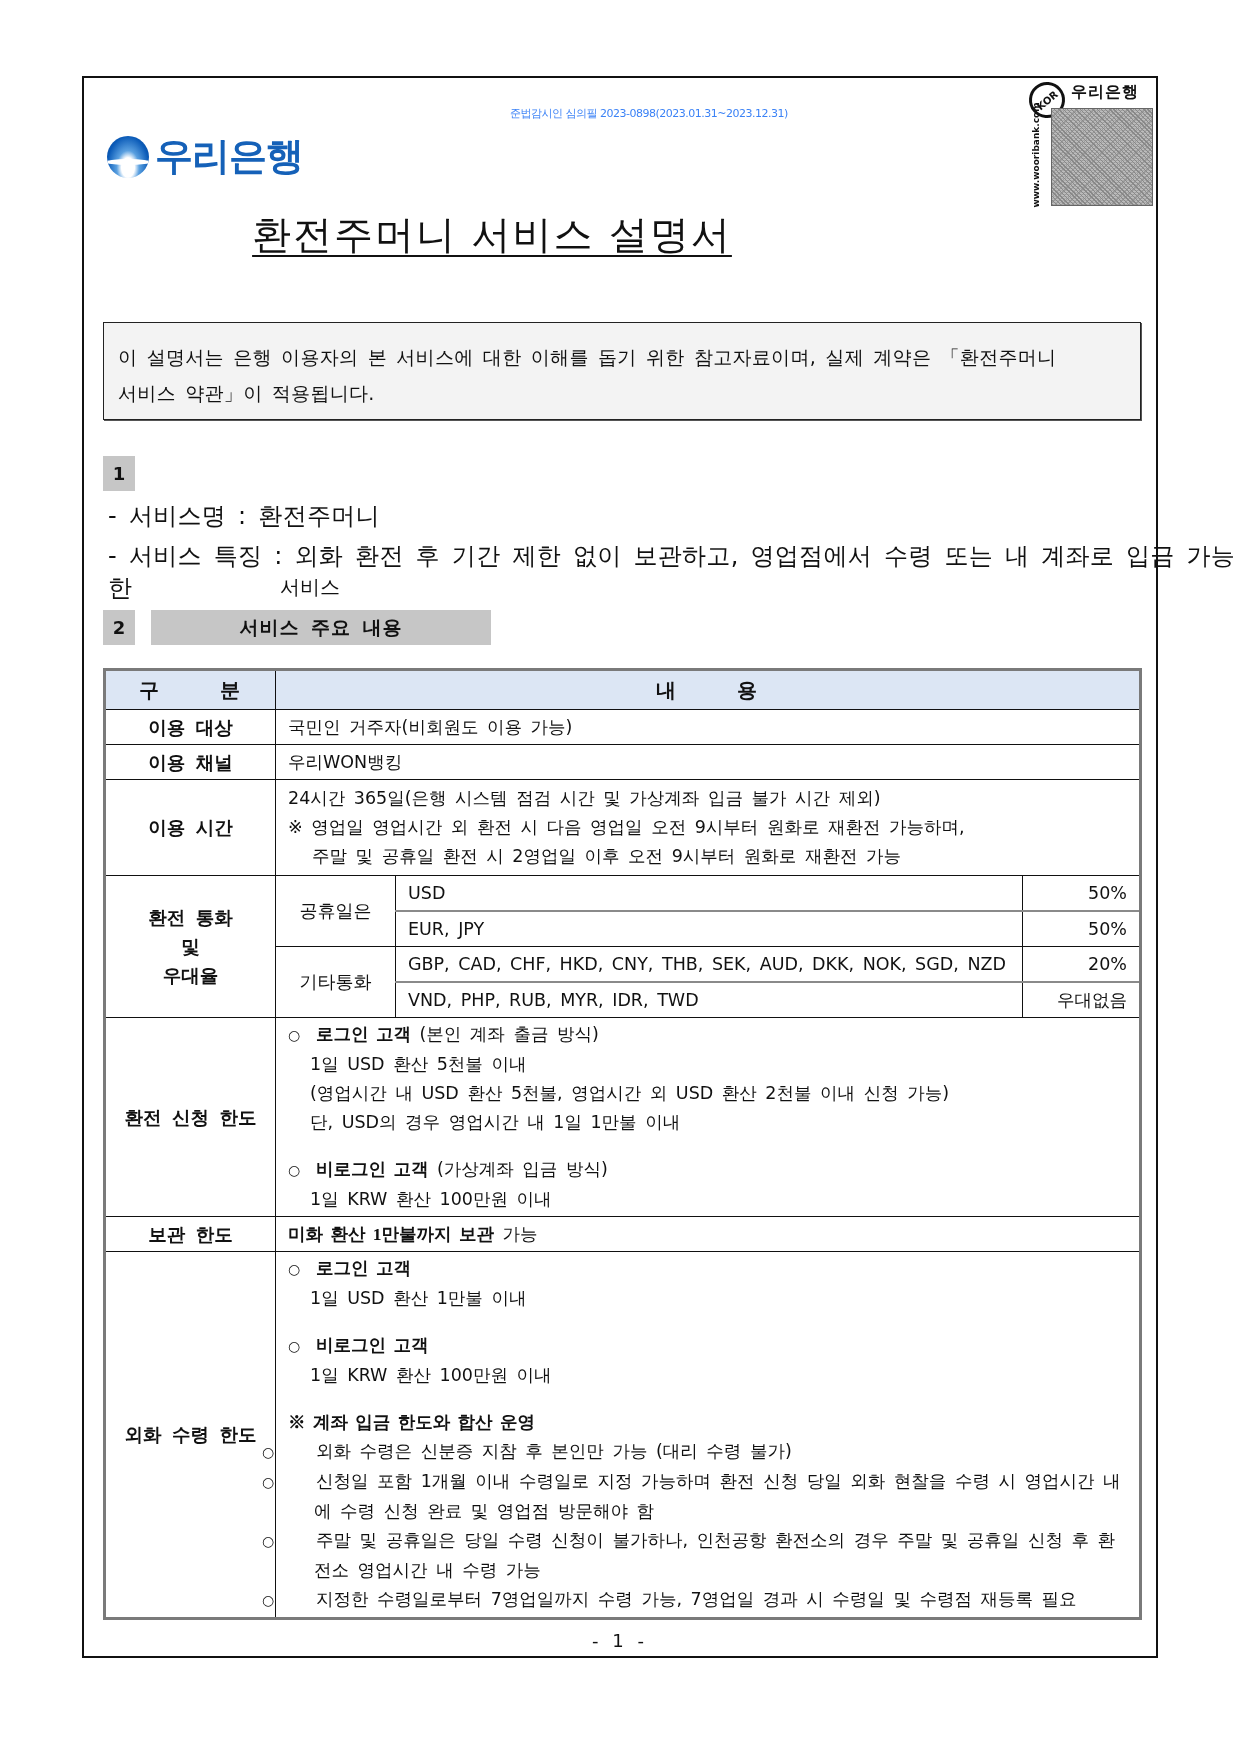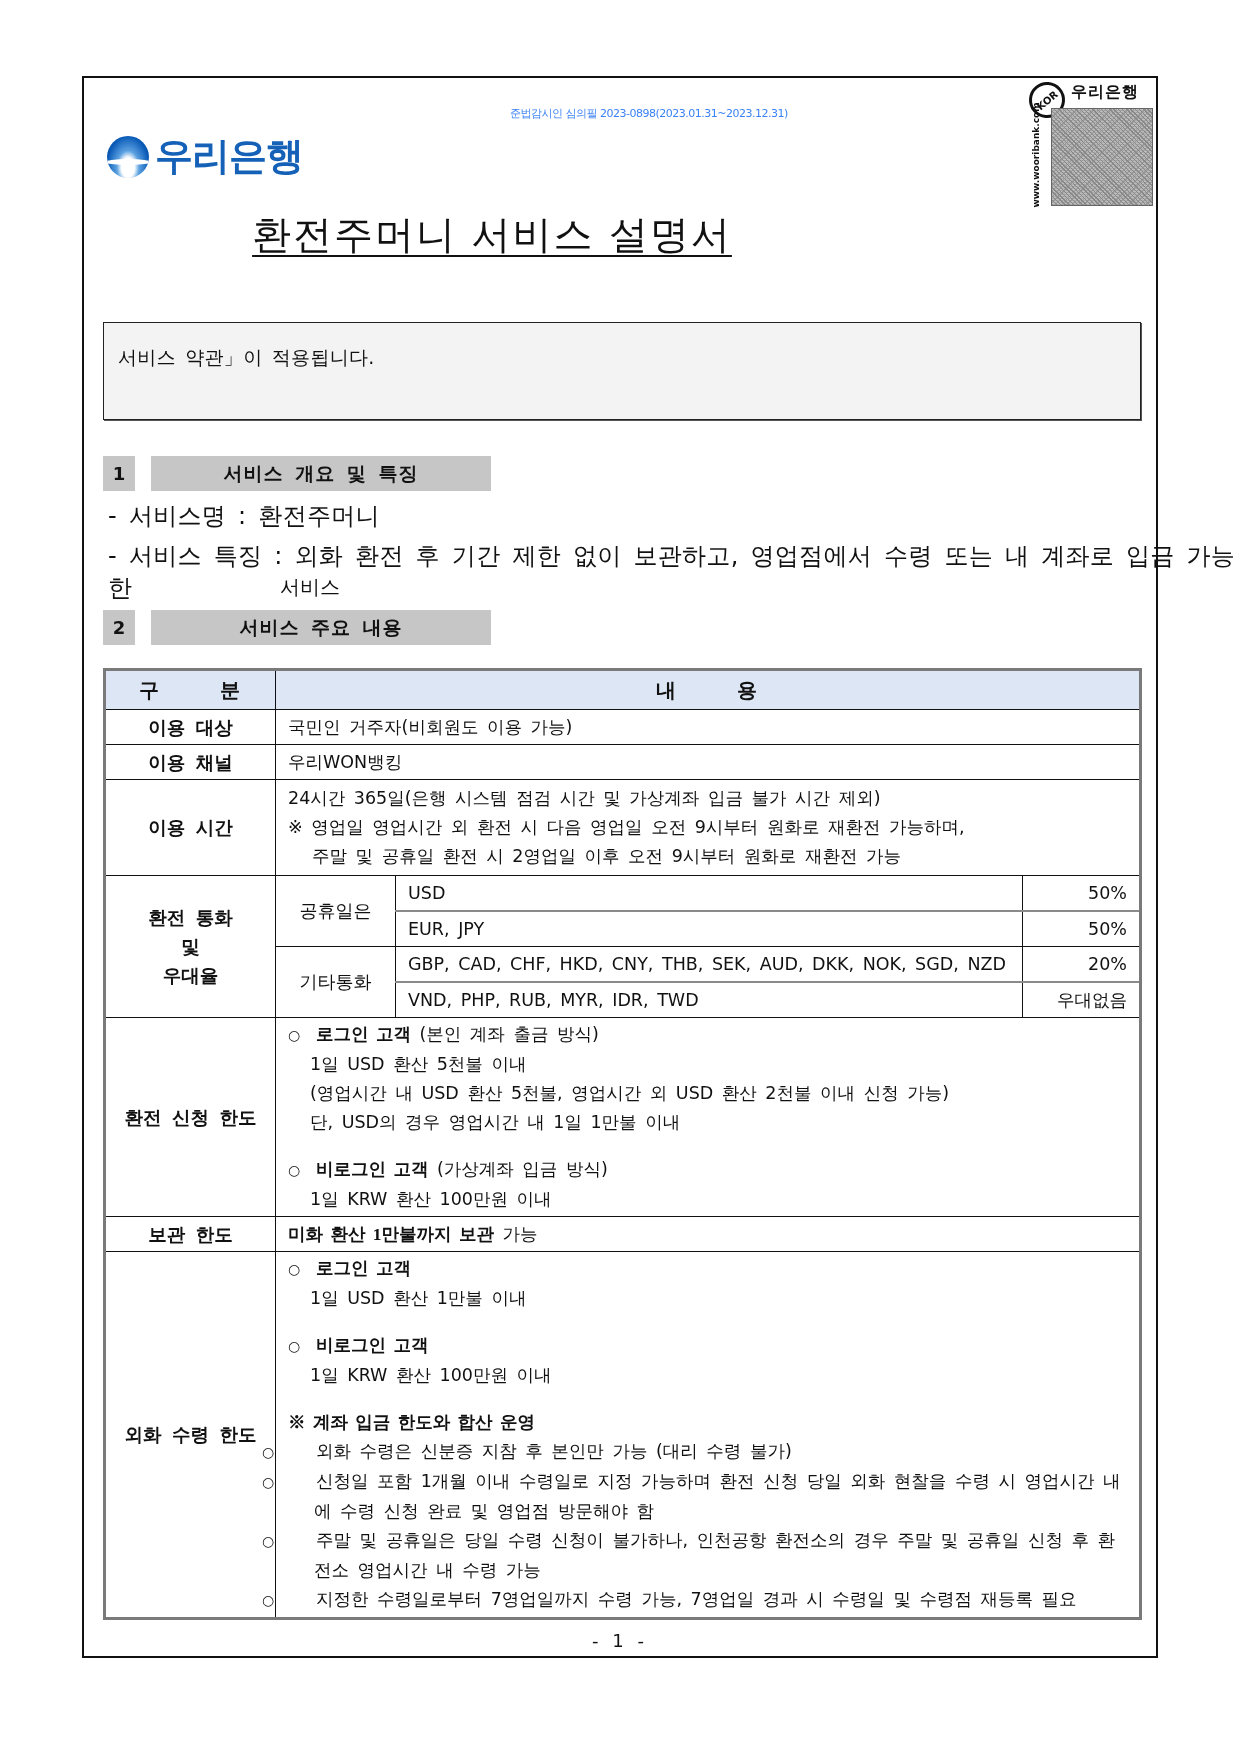--- a/index.html
+++ b/index.html
@@ -58,26 +58,26 @@
 <div class="qr">
   <div class="qr-badge">KOR</div>
   <div class="qr-bank">우리은행</div>
   <div class="qr-url">www.wooribank.com</div>
   <div class="qr-code"></div>
 </div>
 
 <div class="doc-title"><span>환전주머니 서비스 설명서</span></div>
 
 <div class="notice">
+  <div>이 설명서는 은행 이용자의 본 서비스에 대한 이해를 돕기 위한 참고자료이며, 실제 계약은 「환전주머니</div>
   <div>서비스 약관」이 적용됩니다.</div>
 </div>
 
 <div class="section-head" style="top:456px;">
   <div class="section-num">1</div>
-  <div class="section-title">서비스 개요 및 특징</div>
 </div>
 <div class="bullet-line" style="top:500px;">- 서비스명 : 환전주머니</div>
 <div class="bullet-line" style="top:540px;">- 서비스 특징 : 외화 환전 후 기간 제한 없이 보관하고, 영업점에서 수령 또는 내 계좌로 입금 가능한</div>
 <div class="bullet-cont" style="top:574px;">서비스</div>
 
 <div class="section-head" style="top:610px;">
   <div class="section-num">2</div>
   <div class="section-title">서비스 주요 내용</div>
 </div>
 

